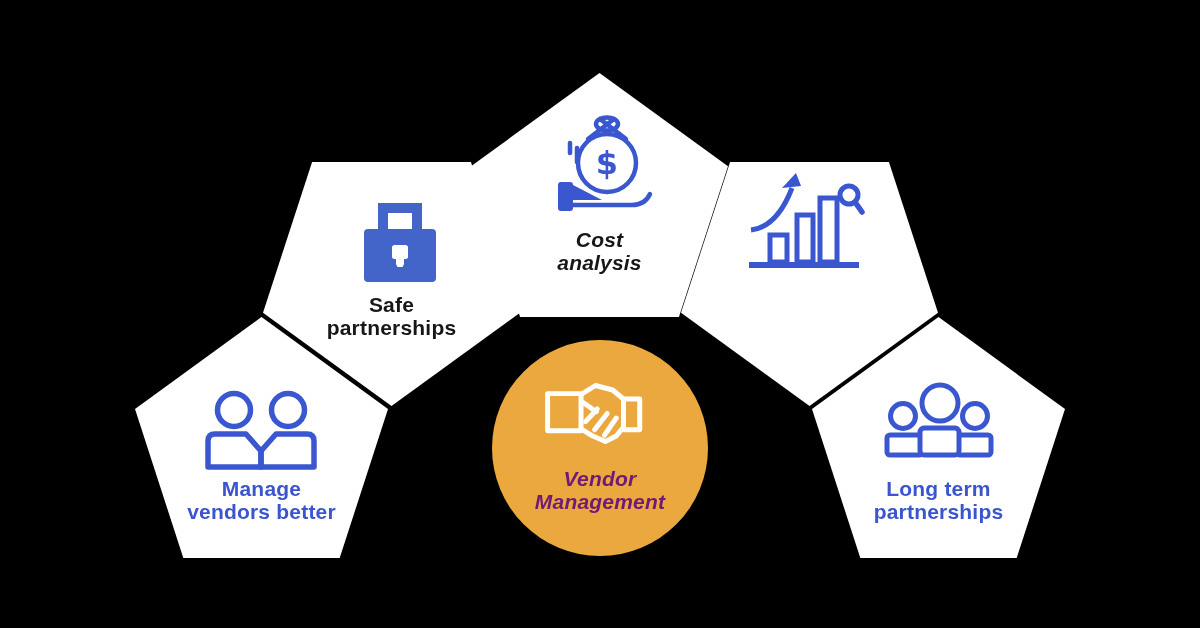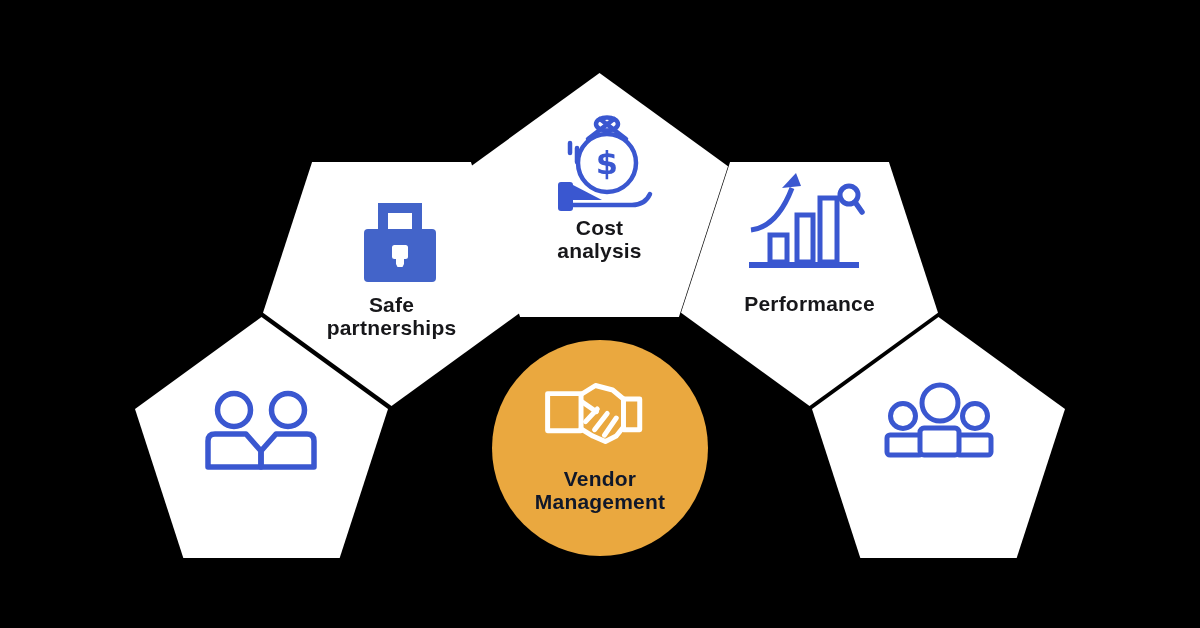--- a/index.html
+++ b/index.html
@@ -15,37 +15,41 @@
     position:absolute;left:0;right:0;text-align:center;
     font-weight:bold;font-size:21px;line-height:23px;letter-spacing:.2px;
   }
   .label span{display:block;}
   .label.dark{color:#17171A;}
   .label.blue{color:#3A55CE;}
   .center-circle{
     position:absolute;left:492px;top:340px;width:216px;height:216px;
     border-radius:50%;background:#EAA83F;
   }
-  .center-circle .label{color:#0f172a;}
+  .center-circle .label{color:#701a75;font-style:italic;}
   svg{display:block;}
 </style>
 </head>
 <body>
 
 <div class="stage">
 
   <div class="petal pent-up" style="left:135px;top:317px;width:253px;height:241px;">
     <svg class="icon" style="left:66px;top:73px;" width="120" height="80" viewBox="0 0 120 80">
       <g fill="none" stroke="#3A57D0" stroke-width="5.5" stroke-linejoin="round">
         <circle cx="33" cy="20" r="16.5"></circle>
         <circle cx="87" cy="20" r="16.5"></circle>
         <path d="M7,77 L7,51 Q7,44 14,44 L45,44 L60,61 L60,77 Z"></path>
         <path d="M113,77 L113,51 Q113,44 106,44 L75,44 L60,61 L60,77 Z"></path>
       </g>
     </svg>
+    <div class="label blue" style="top:160px;">
+      <span>Manage</span>
+      <span>vendors better</span>
+    </div>
   </div>
 
   <div class="petal pent-down" style="left:263px;top:162px;width:257px;height:244px;">
     <svg class="icon" style="left:101px;top:40px;" width="72" height="80" viewBox="0 0 72 80">
       <rect x="19" y="6" width="34" height="32" fill="none" stroke="#4364C9" stroke-width="10"></rect>
       <rect x="0" y="27" width="72" height="53" rx="4" fill="#4364C9"></rect>
       <rect x="28" y="43" width="16" height="14" rx="2.5" fill="#fff"></rect>
       <path d="M32,55 h8 v7 l-1.5,3 h-5 l-1.5,-3 z" fill="#fff"></path>
     </svg>
     <div class="label dark" style="top:131px;">
@@ -62,57 +66,60 @@
         <path d="M38,27 L64,7"></path>
         <path d="M50,7 L76,27"></path>
         <ellipse cx="57" cy="12" rx="11" ry="6.5"></ellipse>
         <circle cx="57" cy="51" r="29"></circle>
       </g>
       <text x="57" y="62" text-anchor="middle" font-size="32" font-weight="bold" font-family="'DejaVu Sans',sans-serif" fill="#3A57D0">$</text>
       <rect x="8" y="70" width="15" height="29" rx="3" fill="#3A57D0"></rect>
       <path d="M23,73 L52,88 L23,88 Z" fill="#3A57D0"></path>
       <path d="M23,93 H82 Q95,93 100,82" fill="none" stroke="#3A57D0" stroke-width="4.5" stroke-linecap="round"></path>
     </svg>
-    <div class="label dark" style="top:143px;">
+    <div class="label dark" style="top:155px;font-style:italic;">
       <span>Cost</span>
       <span>analysis</span>
     </div>
   </div>
 
   <div class="petal pent-down" style="left:681px;top:162px;width:257px;height:244px;">
     <svg class="icon" style="left:65px;top:10px;" width="120" height="100" viewBox="0 0 120 100">
       <g fill="none" stroke="#3A57D0" stroke-width="5">
         <rect x="24" y="63" width="17" height="27"></rect>
         <rect x="51" y="43" width="16" height="47"></rect>
         <rect x="74" y="26" width="17" height="64"></rect>
         <path d="M5,58 C22,56 36,42 46,16"></path>
         <circle cx="103" cy="23" r="9"></circle>
       </g>
       <line x1="3" y1="93" x2="113" y2="93" stroke="#3A57D0" stroke-width="6"></line>
       <line x1="109" y1="30" x2="116" y2="40" stroke="#3A57D0" stroke-width="5.5" stroke-linecap="round"></line>
       <path d="M50,1 L36,16 L55,14 Z" fill="#3A57D0"></path>
     </svg>
     <div class="label dark" style="top:130px;">
-      <span>Performance</span>
     </div>
   </div>
 
   <div class="petal pent-up" style="left:812px;top:317px;width:253px;height:241px;">
     <svg class="icon" style="left:72px;top:65px;" width="110" height="78" viewBox="0 0 110 78">
       <g fill="none" stroke="#3A57D0" stroke-width="5">
         <circle cx="19" cy="34" r="12.5"></circle>
         <circle cx="91" cy="34" r="12.5"></circle>
         <circle cx="56" cy="21" r="18"></circle>
       </g>
       <g fill="#fff" stroke="#3A57D0" stroke-width="5" stroke-linejoin="round">
         <rect x="3" y="53" width="35" height="20" rx="3"></rect>
         <rect x="73" y="53" width="34" height="20" rx="3"></rect>
         <rect x="36" y="46" width="39" height="27" rx="4"></rect>
       </g>
     </svg>
+    <div class="label blue" style="top:160px;">
+      <span>Long term</span>
+      <span>partnerships</span>
+    </div>
   </div>
 
   <div class="center-circle">
     <svg class="icon" style="left:52px;top:40px;" width="112" height="76" viewBox="0 0 124 84">
       <g fill="none" stroke="#ffffff" stroke-width="5.5" stroke-linejoin="round" stroke-linecap="round">
         <rect x="4" y="15" width="37" height="41"></rect>
         <rect x="88" y="21" width="18" height="34"></rect>
         <path d="M41,16 L57,6 L76,11 L88,21"></path>
         <path d="M41,54 L54,62 L68,68 L80,62 L88,52"></path>
         <path d="M42,24 L58,35"></path>

